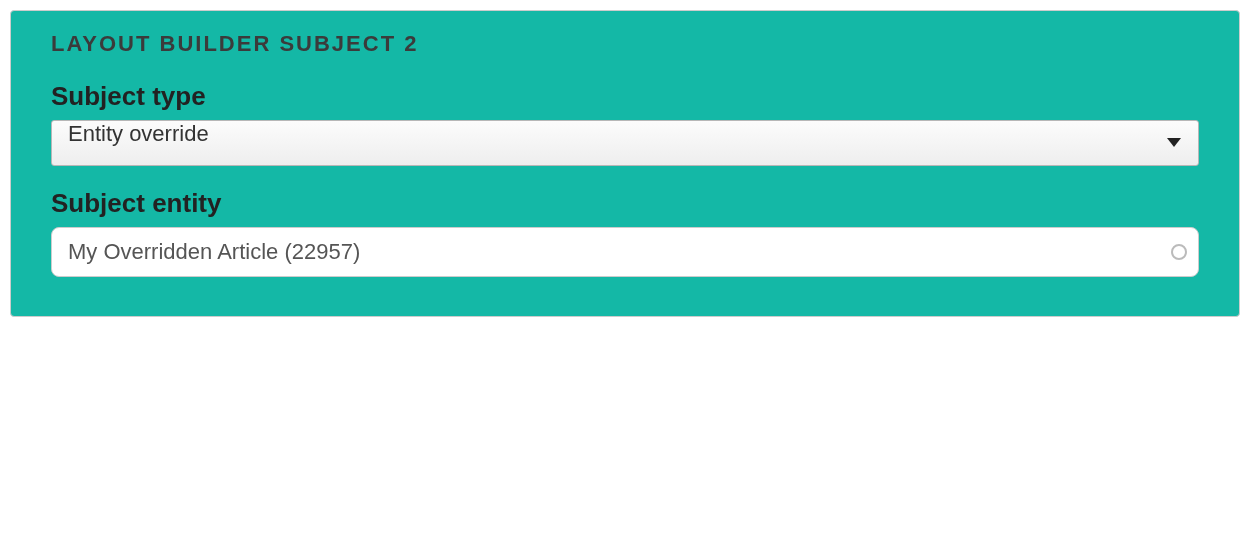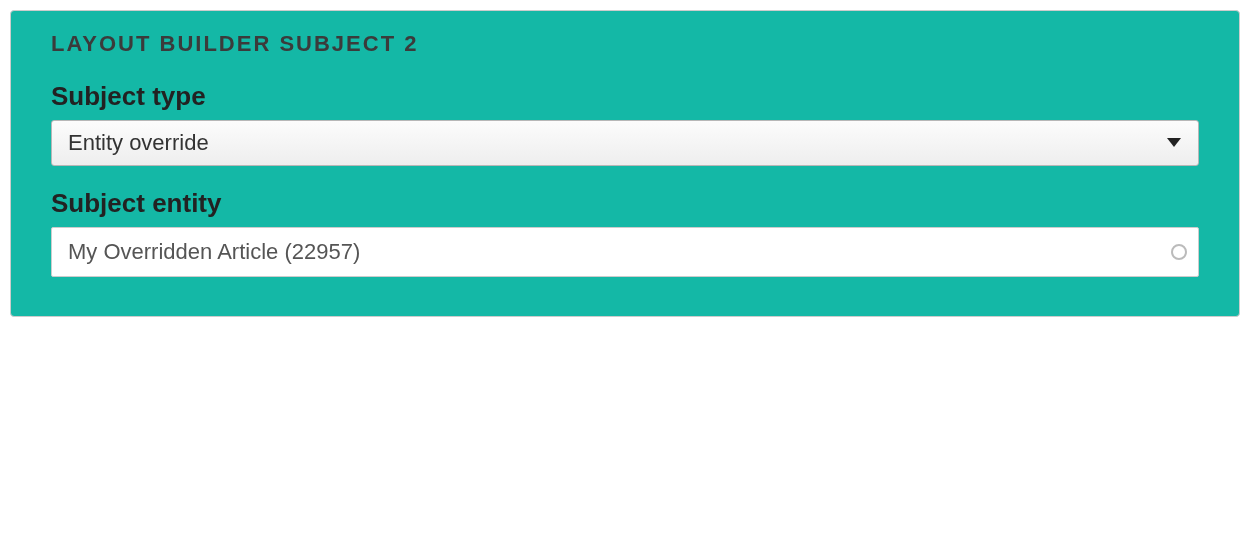--- a/index.html
+++ b/index.html
@@ -48,21 +48,21 @@
     .select-control {
       width: 100%;
       height: 46px;
       border: 1px solid #b7b7b7;
       border-radius: 3px;
       background: linear-gradient(to bottom, #fcfcfc 0%, #eeeeee 100%);
       padding: 0 44px 0 16px;
       font-size: 22px;
       color: #333;
       display: flex;
-      align-items: center;
+      align-items: flex-start;
       cursor: pointer;
       font-family: inherit;
       appearance: none;
       -webkit-appearance: none;
     }
     .select-caret {
       position: absolute;
       right: 18px;
       top: 50%;
       transform: translateY(-50%);
@@ -72,21 +72,21 @@
       display: block;
     }
     .text-wrapper {
       position: relative;
       width: 100%;
     }
     .text-control {
       width: 100%;
       height: 50px;
       border: 1px solid #cccccc;
-      border-radius: 2px;
+      border-radius: 8px;
       background: #ffffff;
       padding: 0 32px 0 16px;
       font-size: 22px;
       color: #555;
       font-family: inherit;
     }
     .loading-ring {
       position: absolute;
       right: 12px;
       top: 50%;

